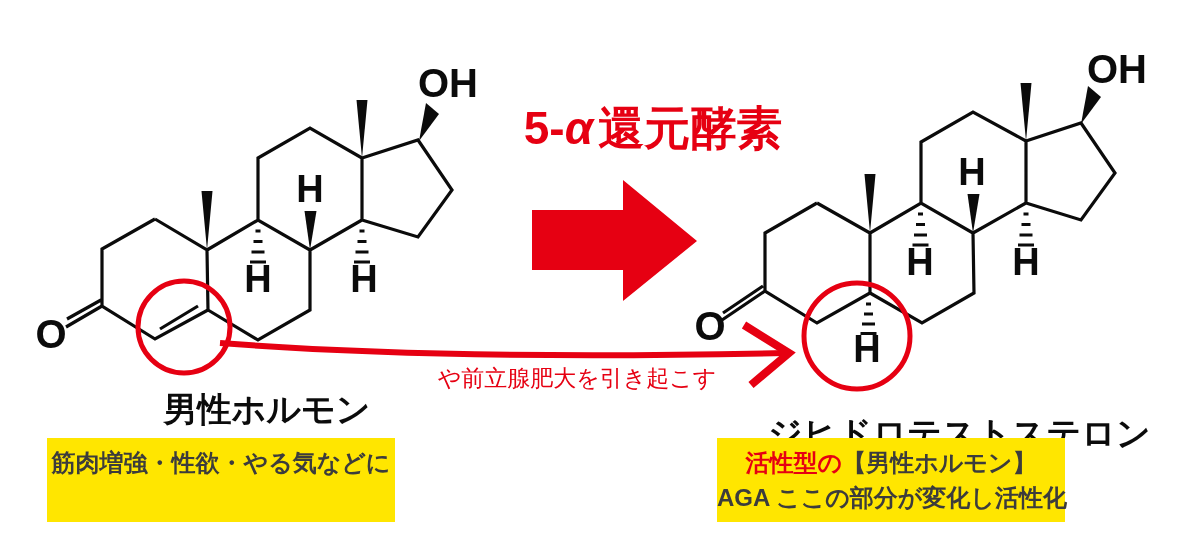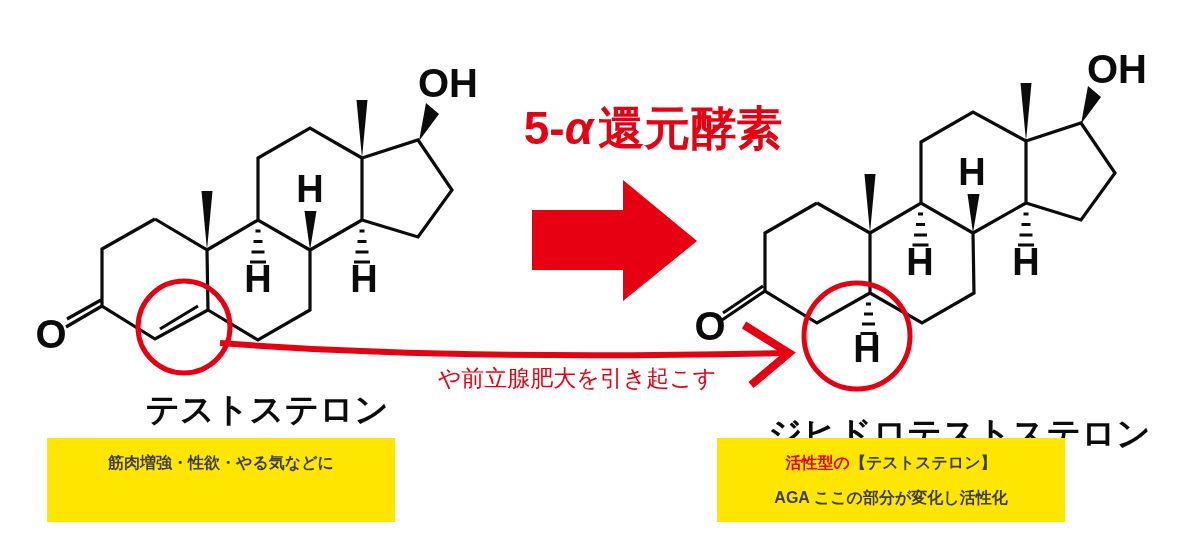--- a/index.html
+++ b/index.html
@@ -15,21 +15,21 @@
   .enzyme{position:absolute;left:518px;top:98px;width:270px;text-align:center;white-space:nowrap;
           font-size:46px;font-weight:bold;color:var(--red,#e60012);}
   .enzyme .alpha{font-style:italic;margin-right:5px;}
   .annotation{position:absolute;left:427px;top:363px;width:300px;text-align:center;white-space:nowrap;
           font-size:23px;font-weight:500;color:var(--red,#e60012);}
   .mol-name{position:absolute;top:387px;font-size:34px;font-weight:bold;color:var(--ink,#0b0b0b);
           text-align:center;white-space:nowrap;}
   .mol-name.l{left:97px;width:340px;}
   .mol-name.r{left:768px;width:340px;margin-top:24px;}
   .note{position:absolute;top:438px;width:348px;height:84px;background:var(--yellow,#ffe600);
-        color:var(--text_dark,#3c3c3c);font-size:16px;font-weight:bold;text-align:center;
+        color:var(--text_dark,#3c3c3c);font-size:24px;font-weight:bold;text-align:center;
         line-height:35px;padding-top:7px;box-sizing:border-box;white-space:nowrap;}
   .note.l{left:47px;}
   .note.r{left:717px;}
   .note .hl{color:var(--red,#e60012);margin-top:15px;}
 </style>
 </head>
 <body>
 
 <div class="stage">
 
@@ -82,24 +82,24 @@
     <circle class="red-stroke" cx="857" cy="336" r="53" stroke-width="5"></circle>
     <path class="red-stroke" d="M220,343 C400,357 600,357 786,353" stroke-width="6"></path>
     <path class="red-stroke" d="M744,325 L789,353 L751,385" stroke-width="8"></path>
     <polygon class="red-fill" points="532,210 623,210 623,180 697,241 623,301 623,270 532,270"></polygon>
   </svg>
 
   <div class="enzyme"><span>5-</span><span class="alpha">α</span><span>還元酵素</span></div>
 
   <div class="annotation">や前立腺肥大を引き起こす</div>
 
-  <div class="mol-name l">テストステロン</div>
+  <div class="mol-name l">男性ホルモン</div>
   <div class="mol-name r">ジヒドロテストステロン</div>
 
   <div class="note l">
     <div>筋肉増強・性欲・やる気などに</div>
   </div>
   <div class="note r">
-    <div><span class="hl">活性型の</span><span>【テストステロン】</span></div>
+    <div><span class="hl">活性型の</span><span>【男性ホルモン】</span></div>
     <div>AGA ここの部分が変化し活性化</div>
   </div>
 
 </div>
 
 </body></html>

